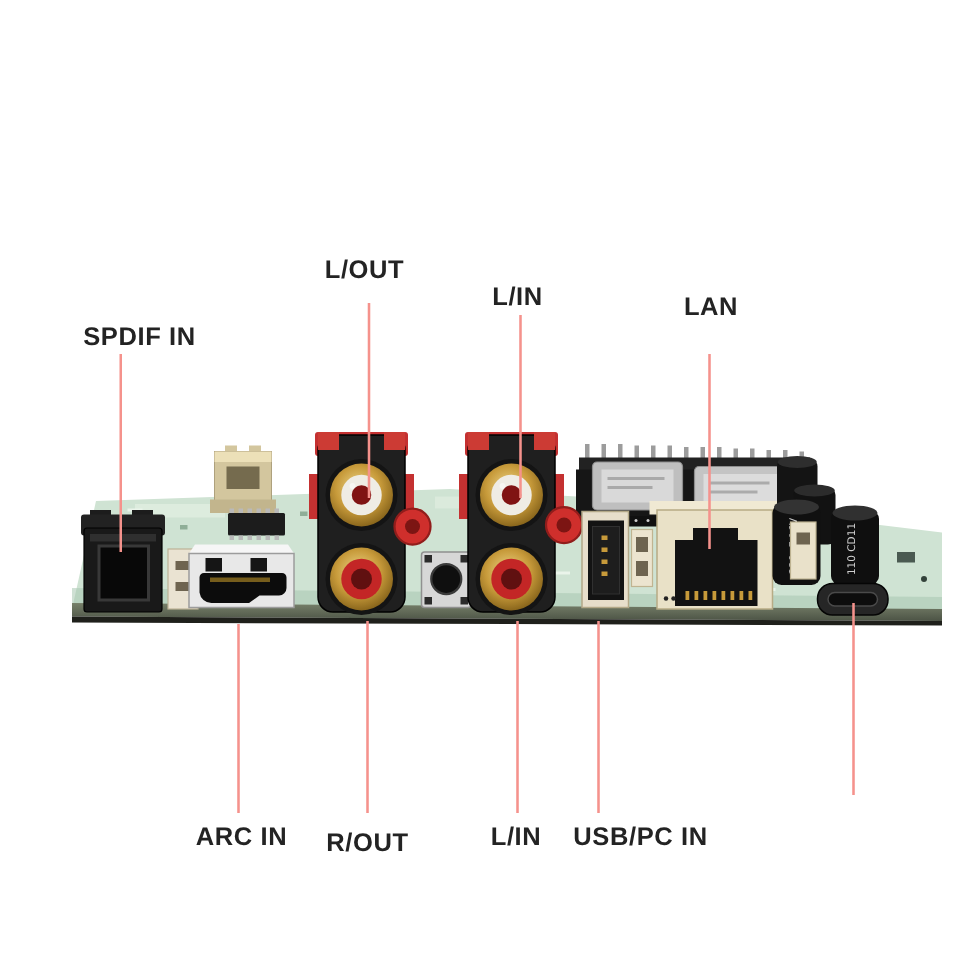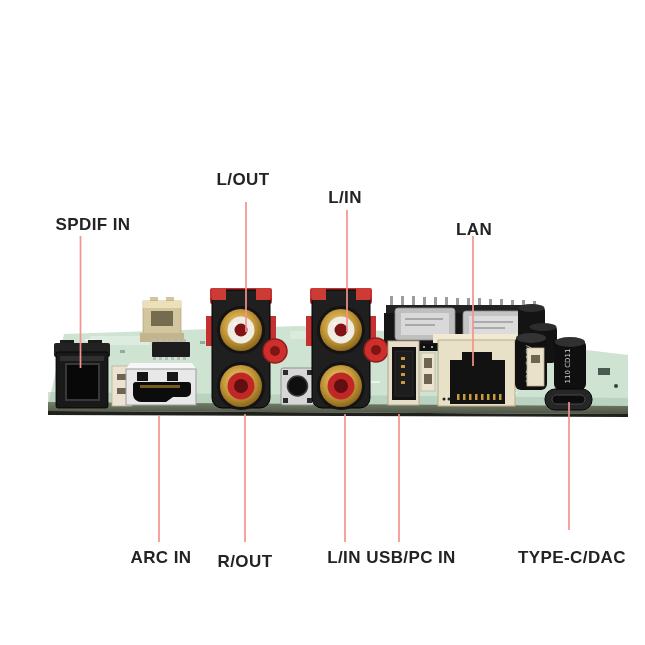--- a/index.html
+++ b/index.html
@@ -300,21 +300,20 @@
       <line x1="245" y1="414" x2="245" y2="542"></line>
       <line x1="345" y1="414" x2="345" y2="542"></line>
       <line x1="399" y1="414" x2="399" y2="542"></line>
       <line x1="569" y1="402" x2="569" y2="530"></line>
     </g>
   </svg>
 
   <div class="callout-label" style="left:93px;top:216px">SPDIF IN</div>
   <div class="callout-label" style="left:243px;top:171px">L/OUT</div>
   <div class="callout-label" style="left:345px;top:189px">L/IN</div>
-  <div class="callout-label" style="left:474px;top:221px">LAN</div>
+  <div class="callout-label" style="left:474px;top:196px">LAN</div>
 
   <div class="callout-label" style="left:161px;top:549px">ARC IN</div>
   <div class="callout-label" style="left:245px;top:553px">R/OUT</div>
   <div class="callout-label" style="left:344px;top:549px">L/IN</div>
-  <div class="callout-label" style="left:411px;top:549px">USB/PC IN</div>
-  <div class="callout-label" style="left:572px;top:549px">TYPE-C/DAC</div>
+  <div class="callout-label" style="left:427px;top:549px">USB/PC IN</div>
 
 </div>
 
 </body></html>

